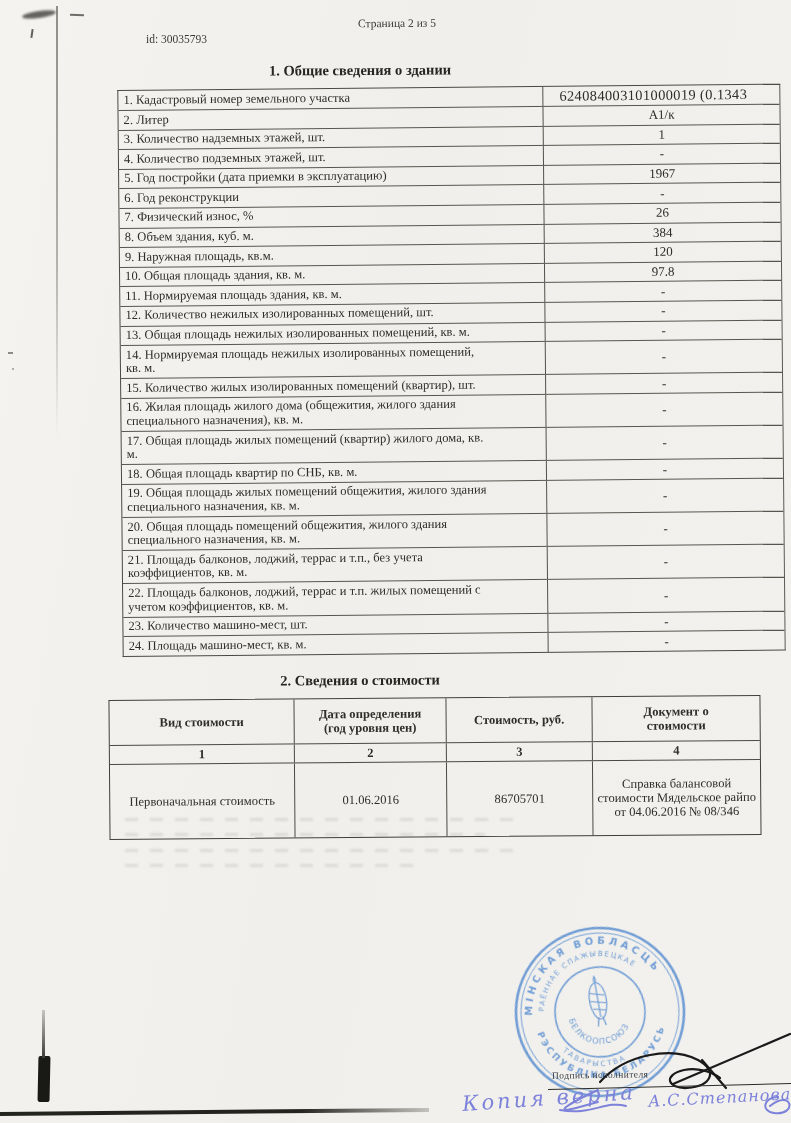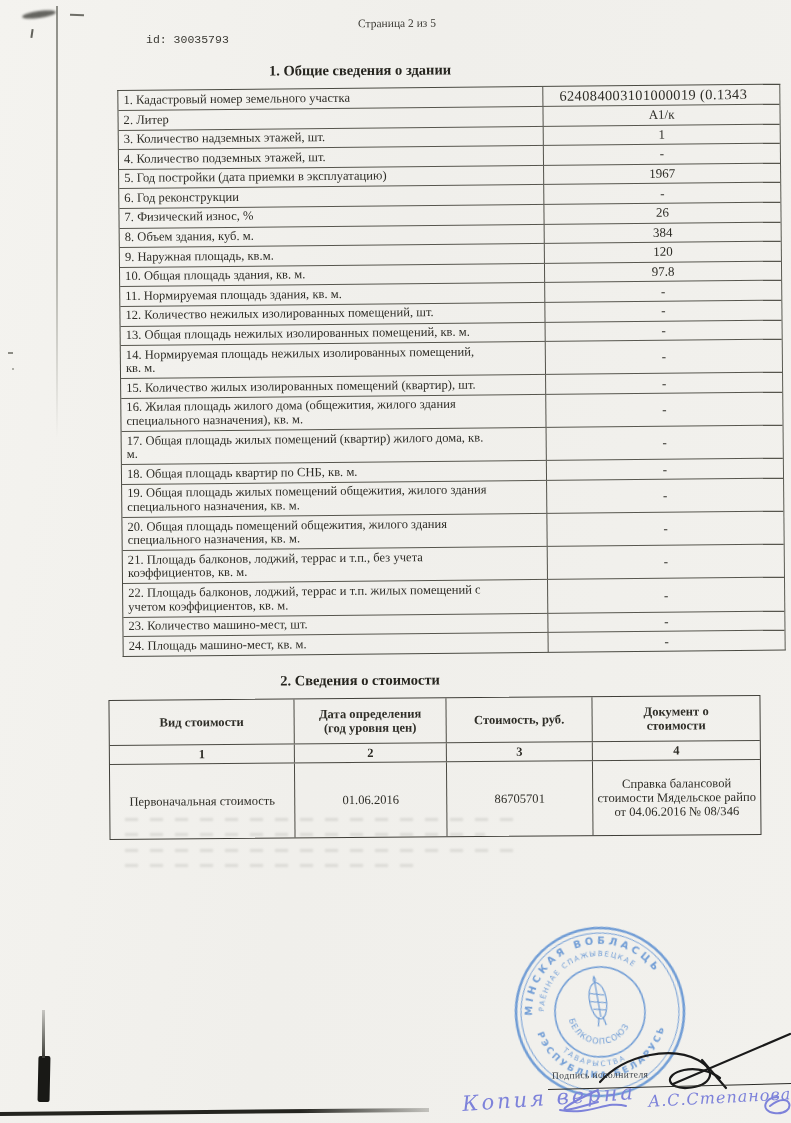--- a/index.html
+++ b/index.html
@@ -4,21 +4,21 @@
 <style>
   html,body { margin:0; padding:0; }
   body { width:791px; height:1123px; overflow:hidden;
          font-family:"Liberation Serif", serif; color:#2e2d27; }
   .page { position:absolute; inset:0; width:791px; height:1123px;
           background:linear-gradient(100deg,#f4f3ef 0%,#f0efeb 45%,#f2f1ed 100%);
           overflow:hidden; }
 
   
   .page-label { position:absolute; left:358px; top:17px; font-size:11.5px; color:#3a3933; transform:rotate(-0.4deg); }
-  .doc-id     { position:absolute; left:146px; top:33px; font-size:11.5px; color:#3a3933;font-family:Liberation Mono, monospace; }
+  .doc-id     { position:absolute; left:146px; top:33px; font-size:11.5px; color:#3a3933; }
 
   
   .sec-title { position:absolute; left:160px; width:400px; text-align:center;
                font-weight:bold; font-size:14.5px; color:#26251f; transform:rotate(-0.35deg); }
   .sec-title.s1 { top:62px; }
   .sec-title.s2 { top:672px; }
 
   
   .t1 { position:absolute; left:120px; top:90px; width:661px;
         border:1.4px solid #4a4a42; border-right-color:#5a5a52;

